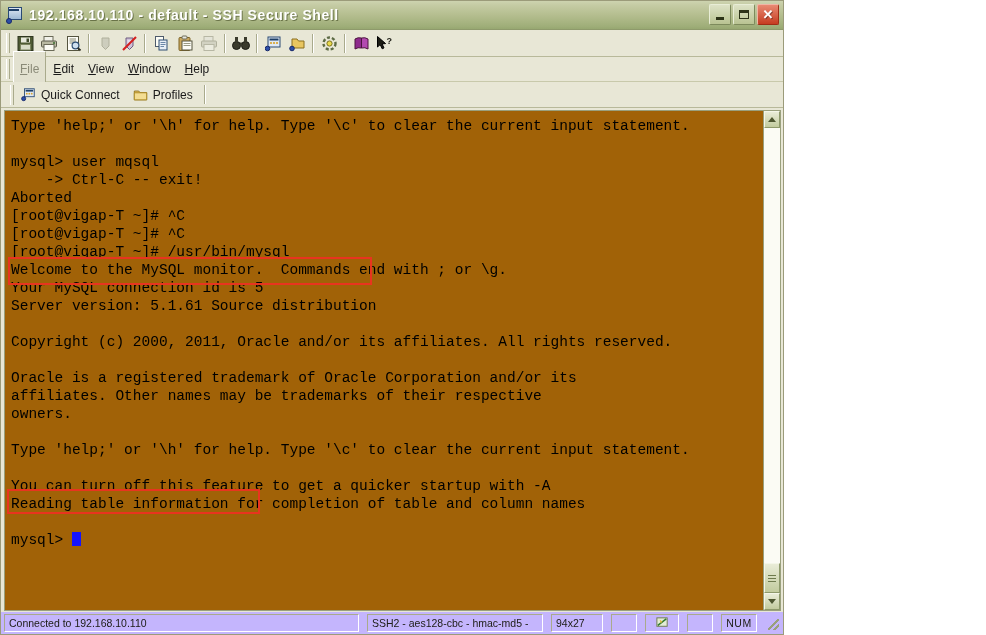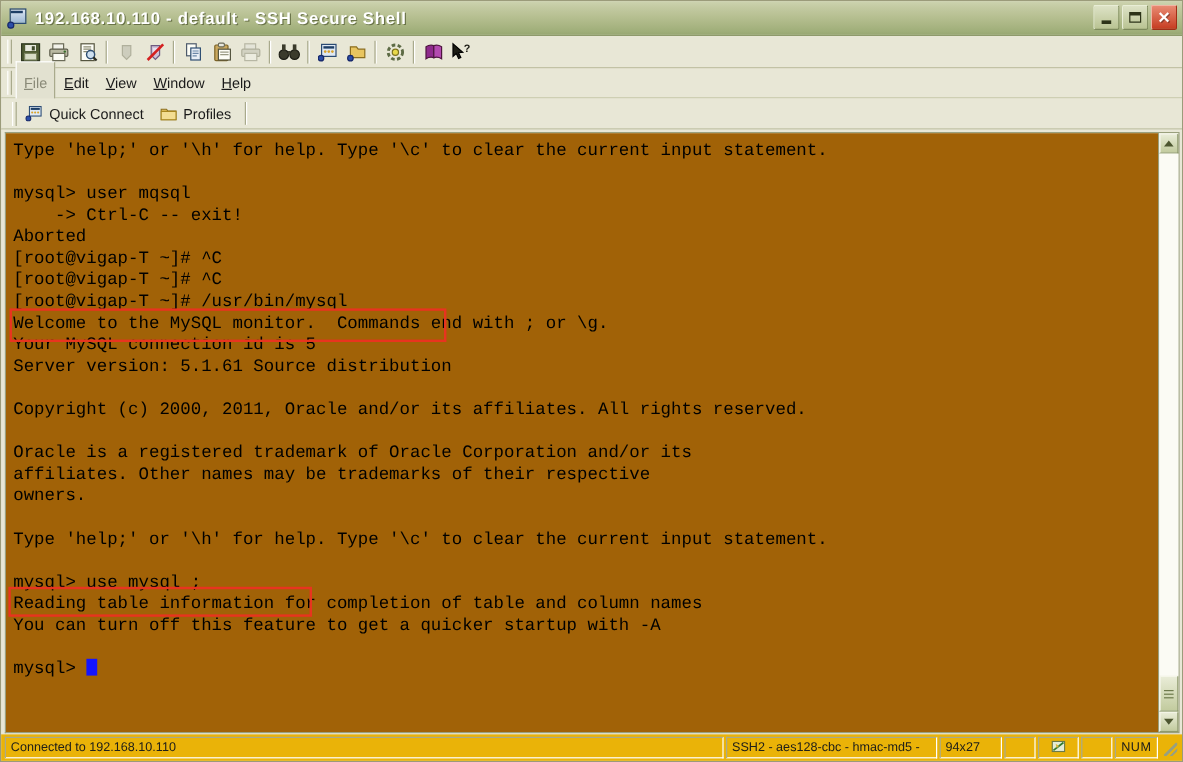--- a/index.html
+++ b/index.html
@@ -4,21 +4,21 @@
 <style>
   * { box-sizing: border-box; }
   html, body {
     margin: 0; padding: 0;
     width: 986px; height: 635px;
     overflow: hidden;
     font-family: "Liberation Sans", sans-serif;
   }
   #app {
     position: relative;
-    width: 986px; height: 635px;
+    width: 784px; height: 635px;
     background: #e4e2d3;
     border: 1px solid #9b9b7a;
     display: flex; flex-direction: column;
   }
 
   
   .titlebar {
     height: 29px;
     flex: 0 0 29px;
     background: linear-gradient(to bottom,
@@ -246,24 +246,24 @@
   .arrow-dn {
     width: 0; height: 0;
     border-left: 4px solid transparent;
     border-right: 4px solid transparent;
     border-top: 5px solid #4d5630;
   }
 
   
   .statusbar {
     flex: 0 0 22px; height: 22px;
-    background: #eab308;
+    background: #c4b5fd;
     display: flex; align-items: flex-end;
     padding: 2px 2px 2px 3px;
-    gap: 2px;
+    gap: 8px;
   }
   .sb-cell {
     border: 1px solid #a9aa8c;
     border-right-color: #ffffff;
     border-bottom-color: #ffffff;
     height: 18px;
     display: flex; align-items: center;
     padding: 0 4px;
     font-size: 10.5px;
     color: #20201a;
@@ -485,23 +485,22 @@
           <div class="tline">Server version: 5.1.61 Source distribution</div>
           <div class="tline">&nbsp;</div>
           <div class="tline">Copyright (c) 2000, 2011, Oracle and/or its affiliates. All rights reserved.</div>
           <div class="tline">&nbsp;</div>
           <div class="tline">Oracle is a registered trademark of Oracle Corporation and/or its</div>
           <div class="tline">affiliates. Other names may be trademarks of their respective</div>
           <div class="tline">owners.</div>
           <div class="tline">&nbsp;</div>
           <div class="tline">Type 'help;' or '\h' for help. Type '\c' to clear the current input statement.</div>
           <div class="tline">&nbsp;</div>
-          <div class="tline">mysql&gt; use mysql ;</div>
+          <div class="tline">You can turn off this feature to get a quicker startup with -A</div>
           <div class="tline">Reading table information for completion of table and column names</div>
-          <div class="tline">You can turn off this feature to get a quicker startup with -A</div>
           <div class="tline">&nbsp;</div>
           <div class="tline"><span>mysql&gt; </span><span class="cursor"></span></div>
           <div class="redbox" style="left: 3px; top: 146px; width: 364px; height: 28px; border-color: rgb(232, 52, 31);"></div>
           <div class="redbox" style="left: 2px; top: 378px; width: 253px; height: 25px; border-color: rgb(232, 52, 31);"></div>
         </div>
     </div>
     <div class="vscroll">
       <div class="sb-btn">
           <div class="arrow-up"></div>
         </div>

